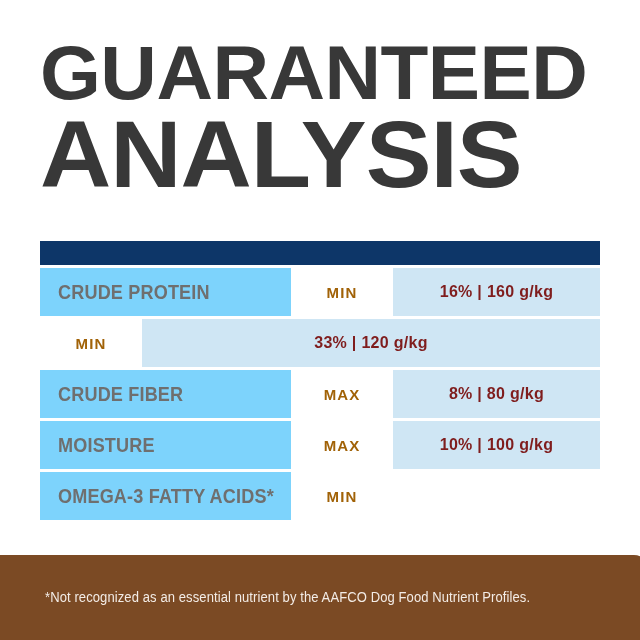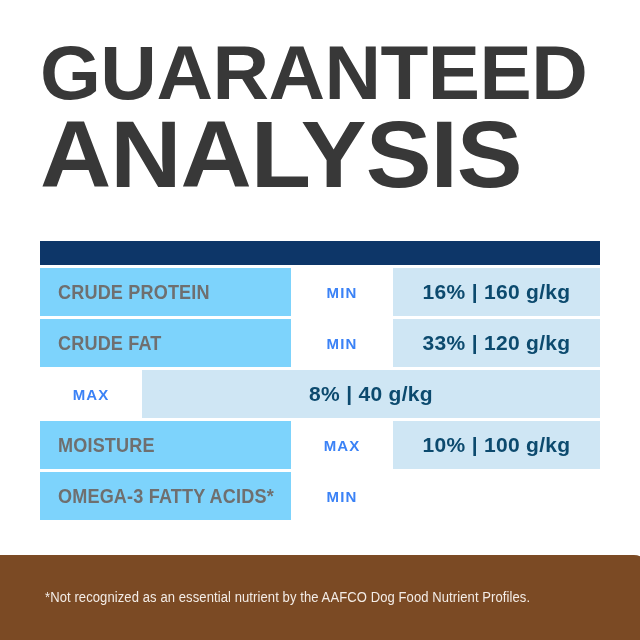--- a/index.html
+++ b/index.html
@@ -82,34 +82,34 @@
   .cell-limit {
     width:102px;
     background:#ffffff;
     display:flex;
     align-items:center;
     justify-content:center;
   }
   .cell-limit span {
     font-size:15px;
     font-weight:bold;
-    color:#3b82f6;
+    color:#a16207;
     letter-spacing:1.1px;
   }
   .cell-value {
     flex:1;
     background:#cfe6f4;
     display:flex;
     align-items:center;
     justify-content:center;
   }
   .cell-value span {
-    font-size:21px;
-    font-weight:bold;
-    color:#0c4a6e;
+    font-size:16px;
+    font-weight:bold;
+    color:#7f1d1d;
     letter-spacing:0.3px;
   }
 
   
   #footnote-panel {
     position:absolute;
     left:0;
     top:555px;
     width:648px;
     height:95px;
@@ -148,37 +148,37 @@
       </div>
       <div class="cell-limit">
         <span>MIN</span>
       </div>
       <div class="cell-value">
         <span>16% | 160 g/kg</span>
       </div>
     </div>
 
     <div class="table-row">
-      <div class="cell-name">
-        <span>CRUDE FAT</span>
-      </div>
       <div class="cell-limit">
         <span>MIN</span>
       </div>
       <div class="cell-value">
         <span>33% | 120 g/kg</span>
       </div>
     </div>
 
     <div class="table-row">
+      <div class="cell-name">
+        <span>CRUDE FIBER</span>
+      </div>
       <div class="cell-limit">
         <span>MAX</span>
       </div>
       <div class="cell-value">
-        <span>8% | 40 g/kg</span>
+        <span>8% | 80 g/kg</span>
       </div>
     </div>
 
     <div class="table-row">
       <div class="cell-name">
         <span>MOISTURE</span>
       </div>
       <div class="cell-limit">
         <span>MAX</span>
       </div>

